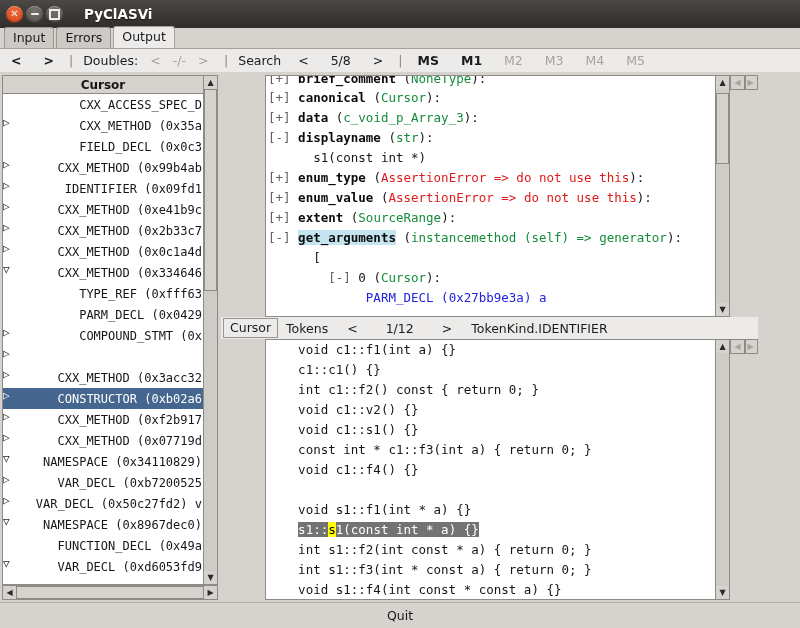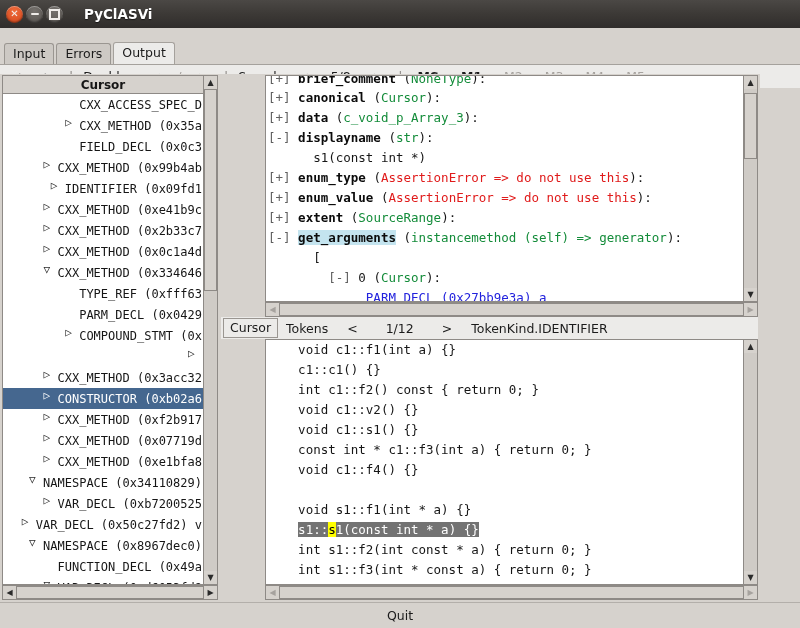--- a/index.html
+++ b/index.html
@@ -42,21 +42,21 @@
   .wbtn .gq { width: 7px; height: 7px; border: 2px solid #efece9; }
   .wtitle {
     color: #ffffff; font-size: 13.5px; font-weight: bold;
     margin-left: 18px;
     font-family: "DejaVu Sans", sans-serif;
     text-shadow: 0 1px 1px rgba(0,0,0,.6);
   }
 
   
   .tabstrip {
-    height: 36px;
+    height: 20px;
     background: #d6d2cd;
     display: flex; align-items: flex-end;
     padding-left: 4px;
     box-sizing: border-box;
     position: relative;
     text-align: center;
   }
   .tab {
     font-size: 12.5px;
     padding: 2px 8px 3px 8px;
@@ -140,21 +140,21 @@
     box-sizing: border-box;
     flex: none;
   }
   .treerows {
     flex: 1;
     overflow: hidden;
     position: relative;
   }
   .trow {
     height: 21px;
-    display: flex; align-items: center; justify-content: flex-end;
+    display: flex; align-items: center; justify-content: space-between;
     font-family: "DejaVu Sans Mono", monospace;
     font-size: 12px;
     color: #161616;
     padding-right: 1px;
     white-space: nowrap;
     box-sizing: border-box;
   }
   .trow.sel { background: #45678f; color: #ffffff; }
   .tri {
     display: inline-block;
@@ -220,21 +220,21 @@
     border: 1px solid #8e8a86;
     box-sizing: border-box;
   }
   .vsb .sbthumb { left: 0; right: 0; }
   .hsb .sbthumb { top: 0; bottom: 0; }
   .sbbtn.dim { color: #a6a29e; }
 
   
   .textpane {
     flex: 1;
-    display: flex; flex-direction: column;
+    display: flex; flex-direction: row;
     min-height: 0;
     padding-left: 44px;
   }
   .textbody { display: flex; flex: 1; min-height: 0; }
   .textarea {
     flex: 1; min-width: 0;
     background: #ffffff;
     border: 1px solid #8e8a86;
     border-right: none;
     box-sizing: border-box;
@@ -411,24 +411,20 @@
                 </div>
                 <div class="trow">
                   <span class="tri closed"></span>
                   <span>CXX_METHOD (0xf2b917</span>
                 </div>
                 <div class="trow">
                   <span class="tri closed"></span>
                   <span>CXX_METHOD (0x07719d</span>
                 </div>
                 <div class="trow">
-                  <span class="tri closed"></span>
-                  <span>CXX_METHOD (0xe1bfa8</span>
-                </div>
-                <div class="trow">
                   <span class="tri open"></span>
                   <span>NAMESPACE (0x34110829)</span>
                 </div>
                 <div class="trow">
                   <span class="tri closed"></span>
                   <span>VAR_DECL (0xb7200525</span>
                 </div>
                 <div class="trow">
                   <span class="tri closed"></span>
                   <span>VAR_DECL (0x50c27fd2) v</span>

